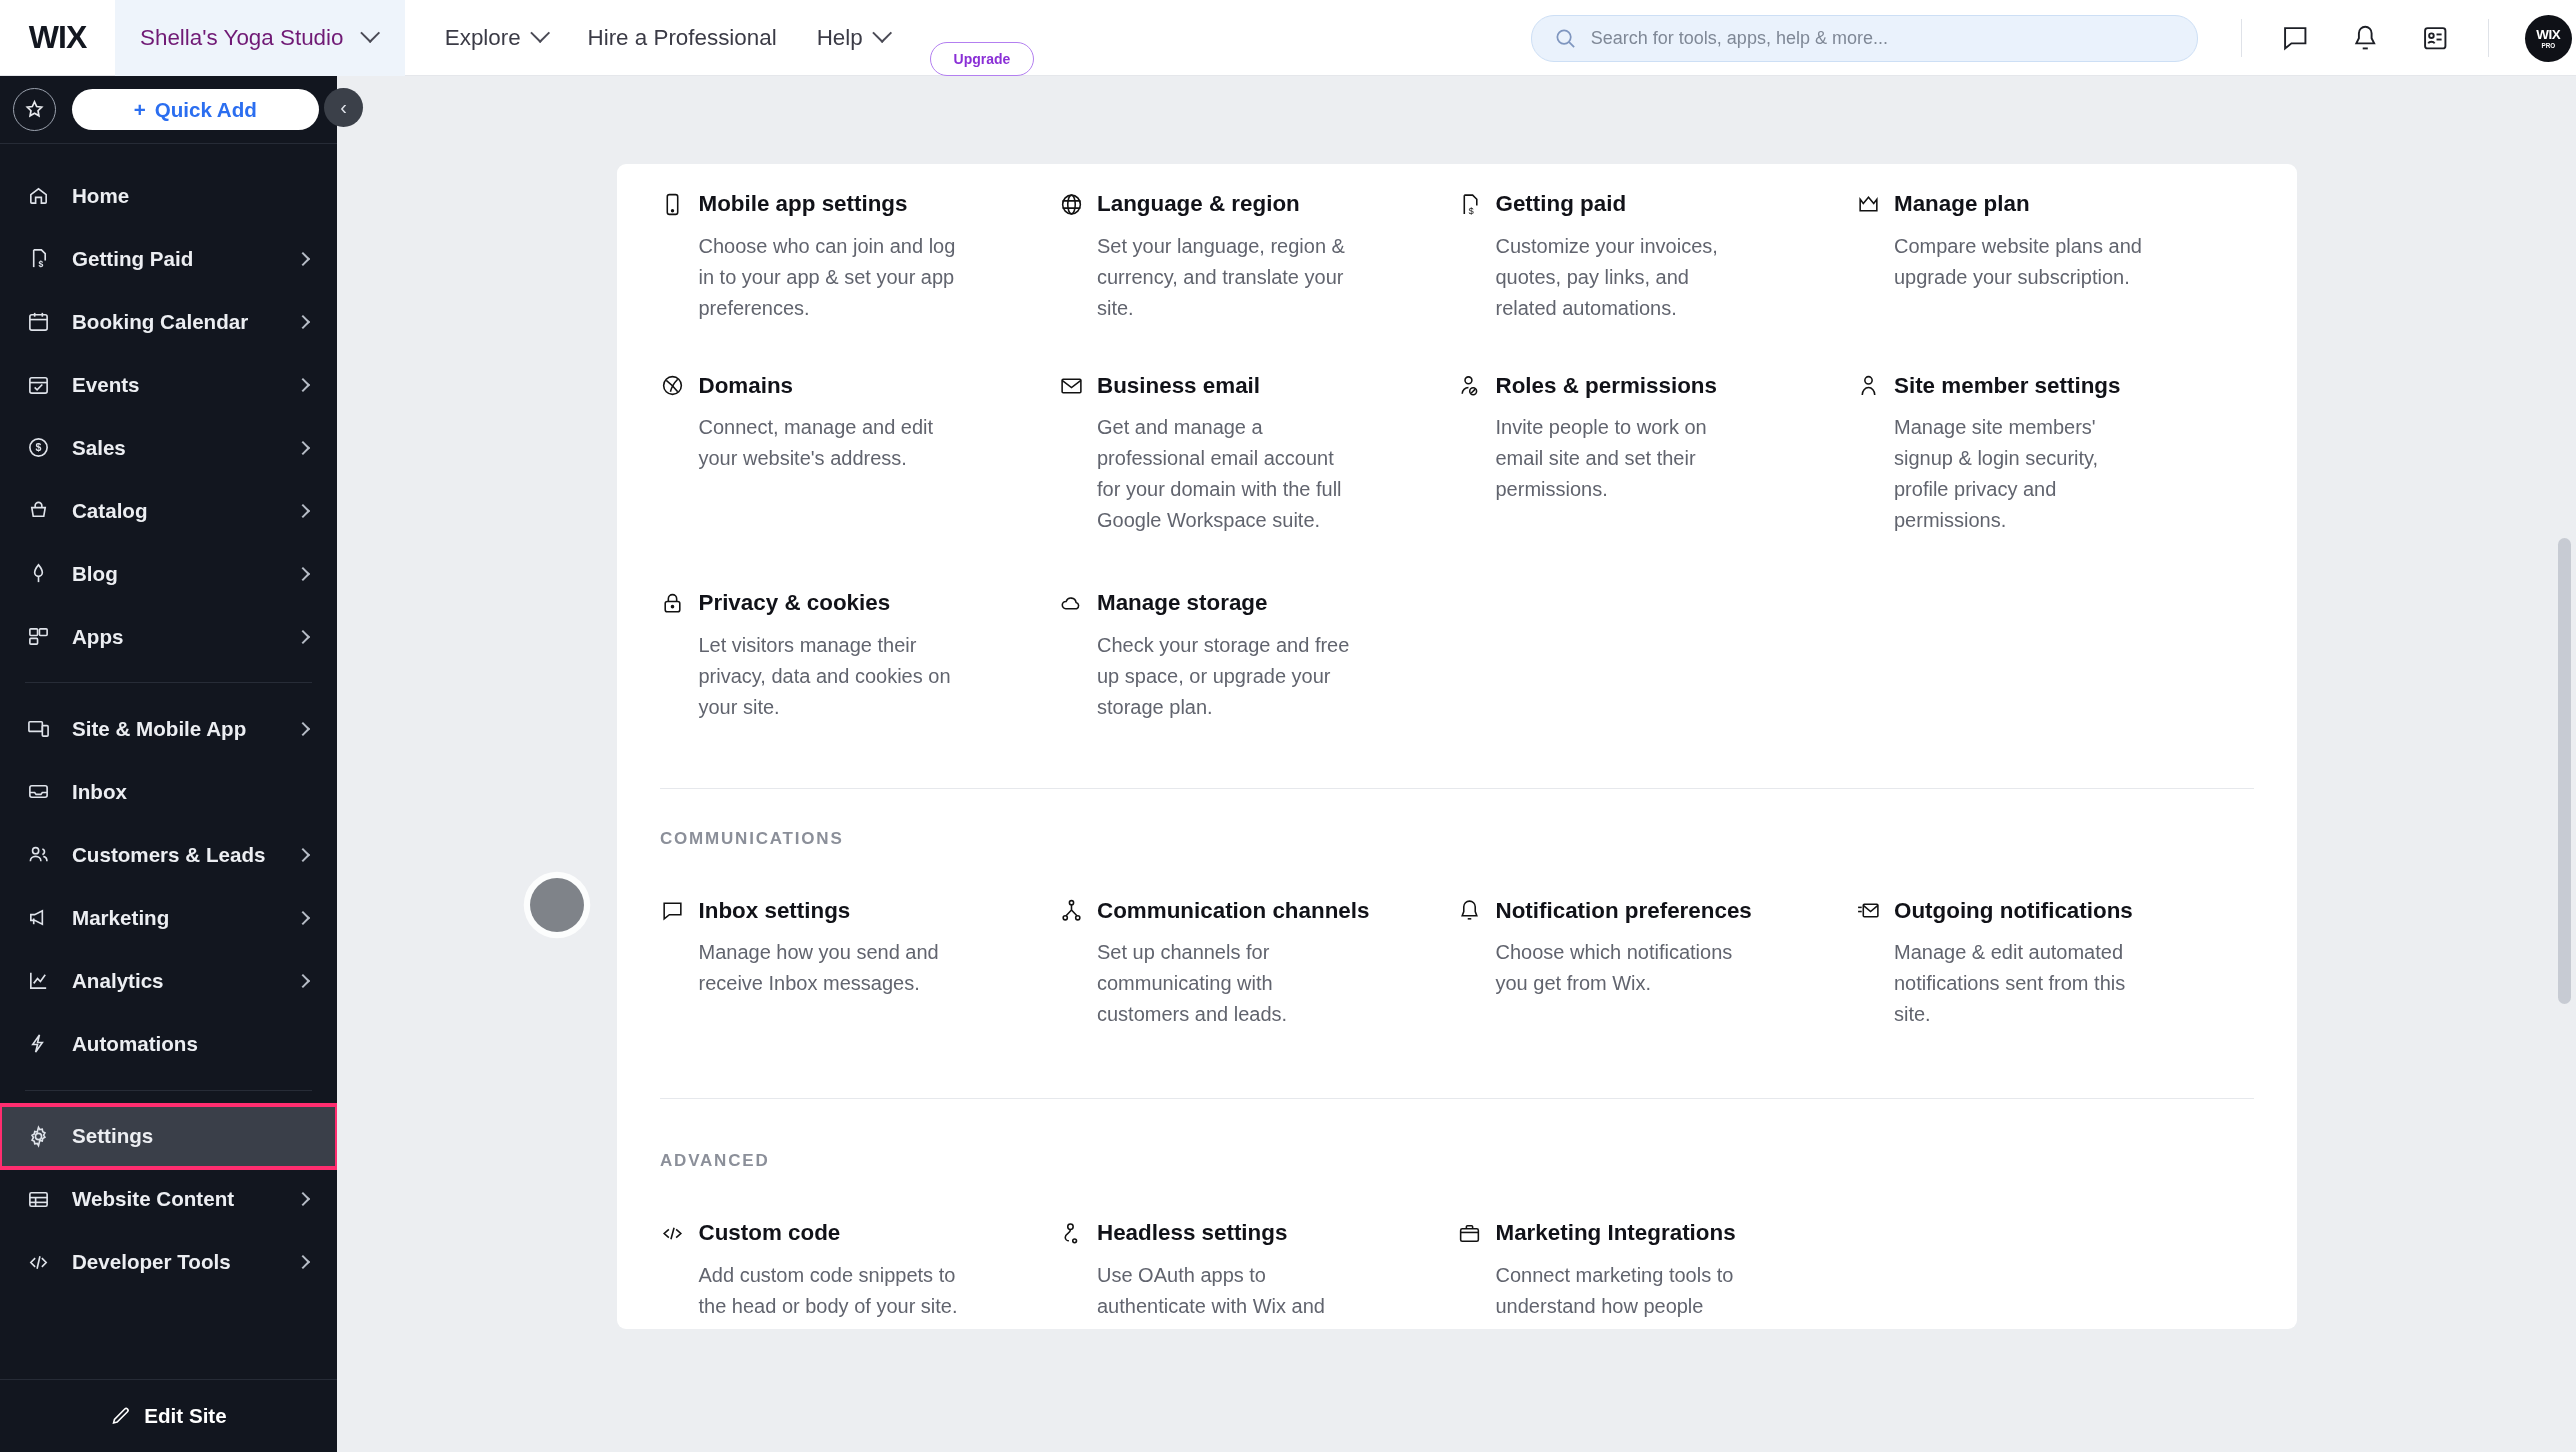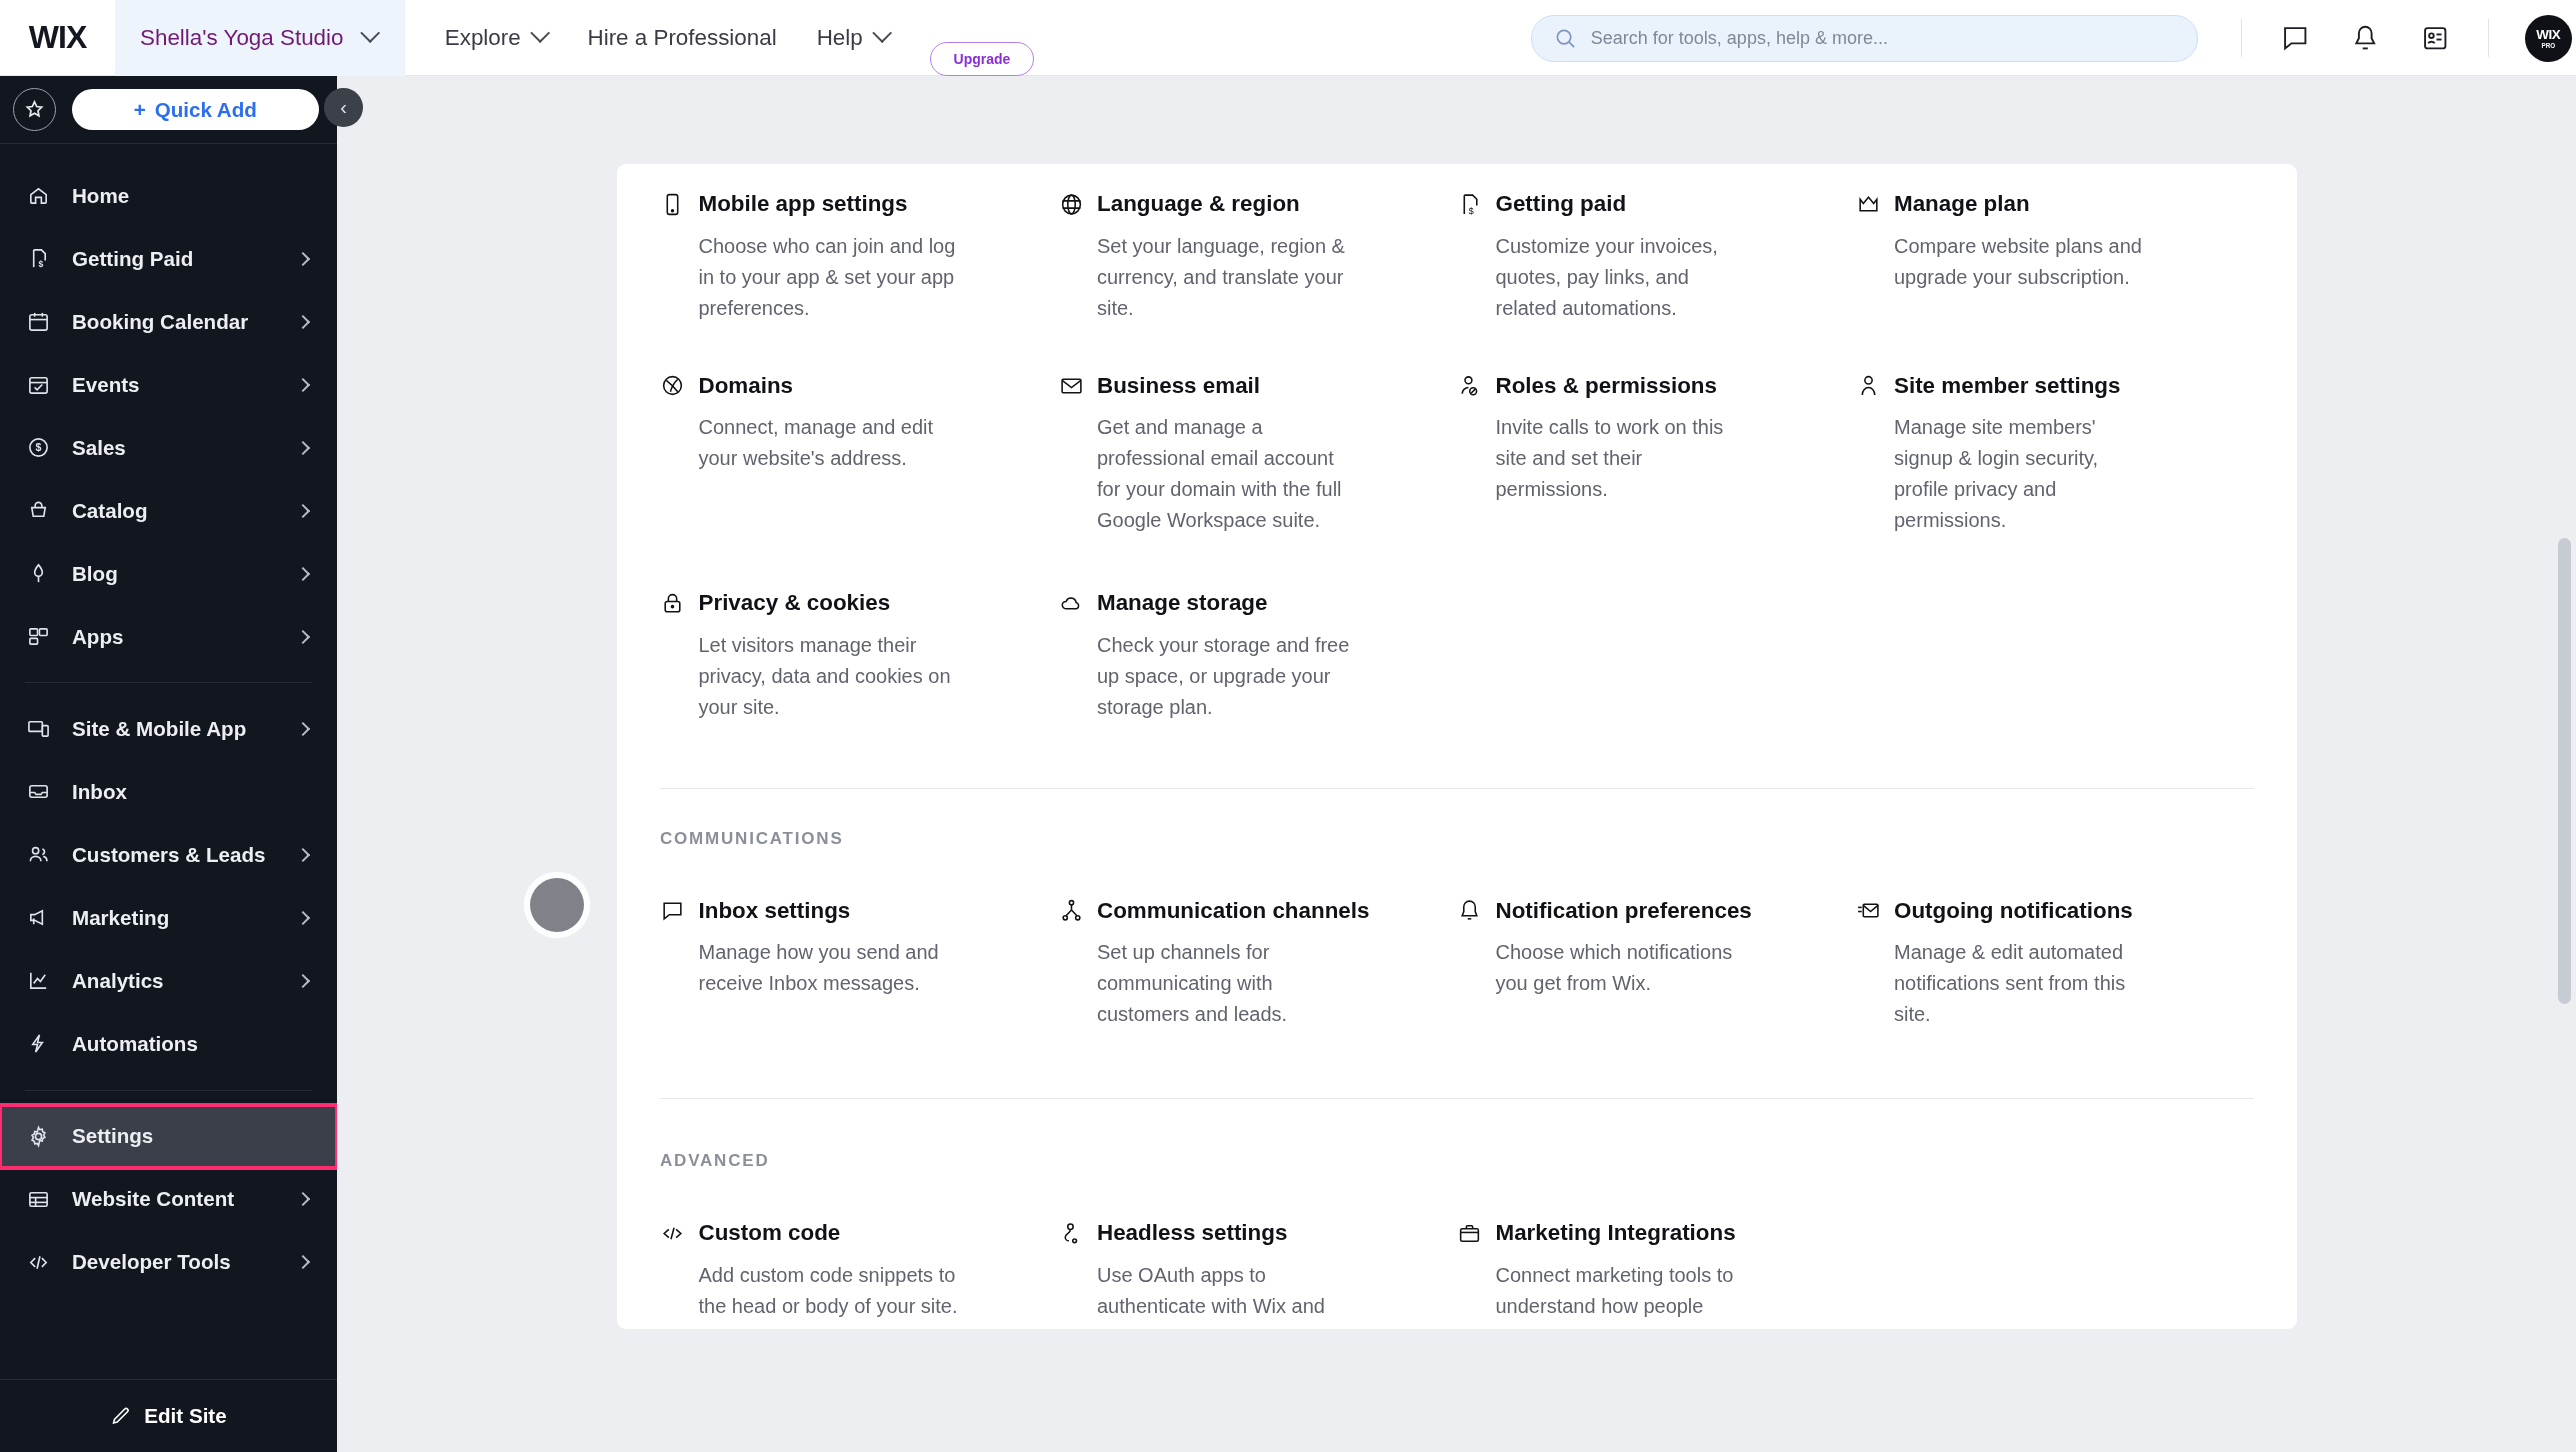--- a/index.html
+++ b/index.html
@@ -545,21 +545,21 @@
         <span class="tico">
           <svg width="25" height="25" viewBox="0 0 24 24" fill="none" stroke="currentColor" stroke-width="1.5">
               <circle cx="11" cy="7" r="3.3"></circle>
               <path d="M5 20c0-3.4 2.7-6 6-6"></path>
               <circle cx="15.5" cy="17.5" r="3.3"></circle>
               <line x1="13.5" y1="19.5" x2="17.5" y2="15.5"></line>
             </svg>
         </span>
         <div class="tbody">
           <h3>Roles &amp; permissions</h3>
-          <p>Invite calls to work on this site and set their permissions.</p>
+          <p>Invite people to work on email site and set their permissions.</p>
         </div>
       </div>
       <div class="tile">
         <span class="tico">
           <svg width="25" height="25" viewBox="0 0 24 24" fill="none" stroke="currentColor" stroke-width="1.5">
               <circle cx="12" cy="7" r="3.5"></circle>
               <path d="M6 21c0-4 2.7-7 6-7s6 3 6 7"></path>
             </svg>
         </span>
         <div class="tbody">

